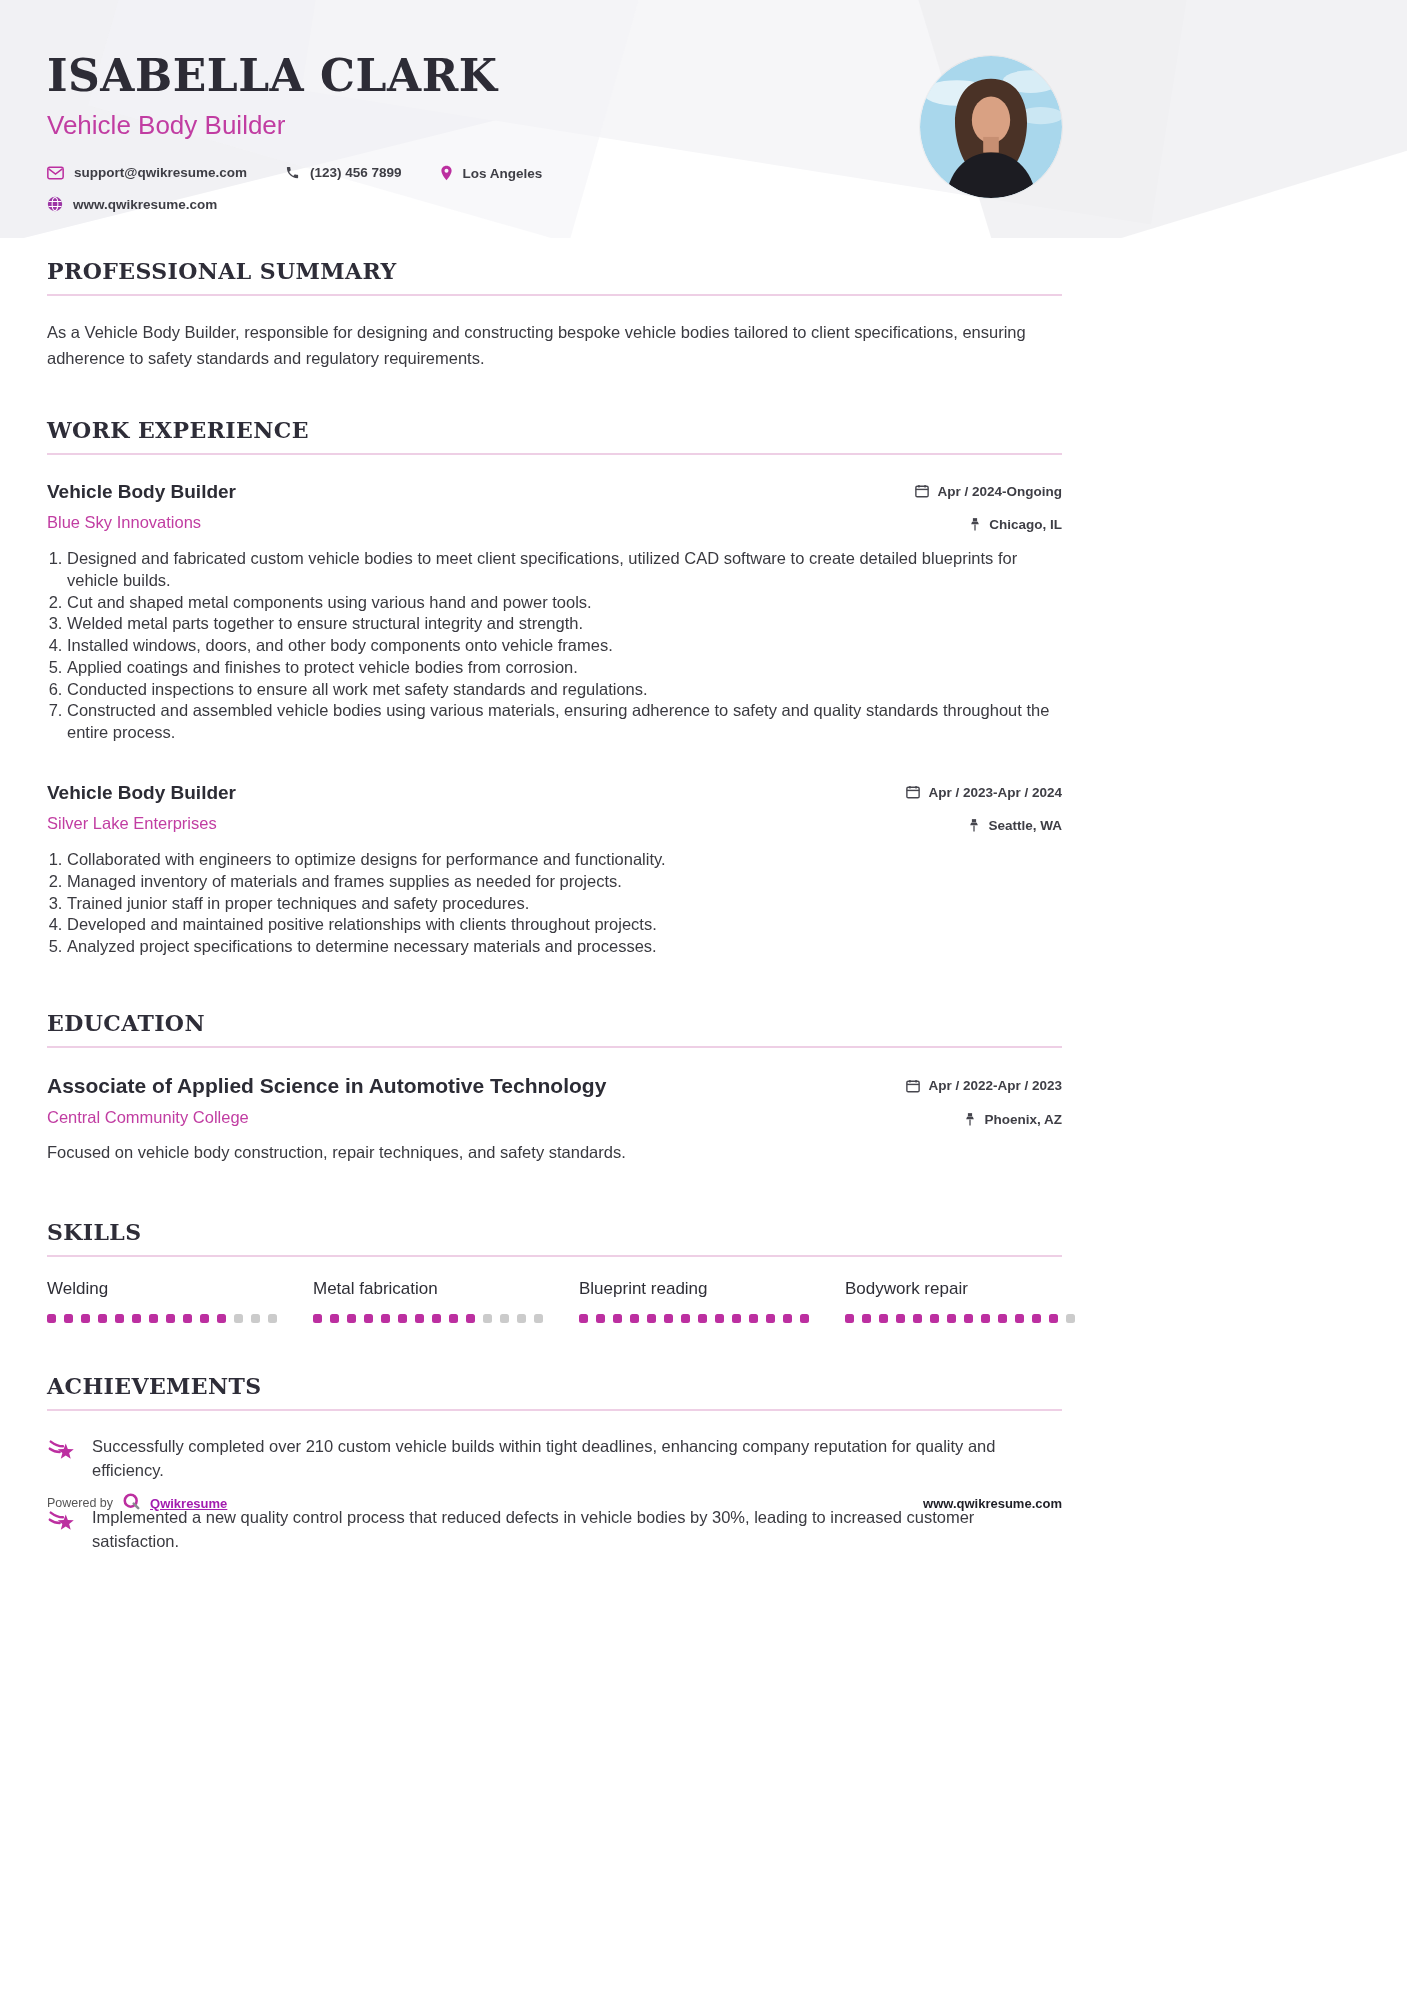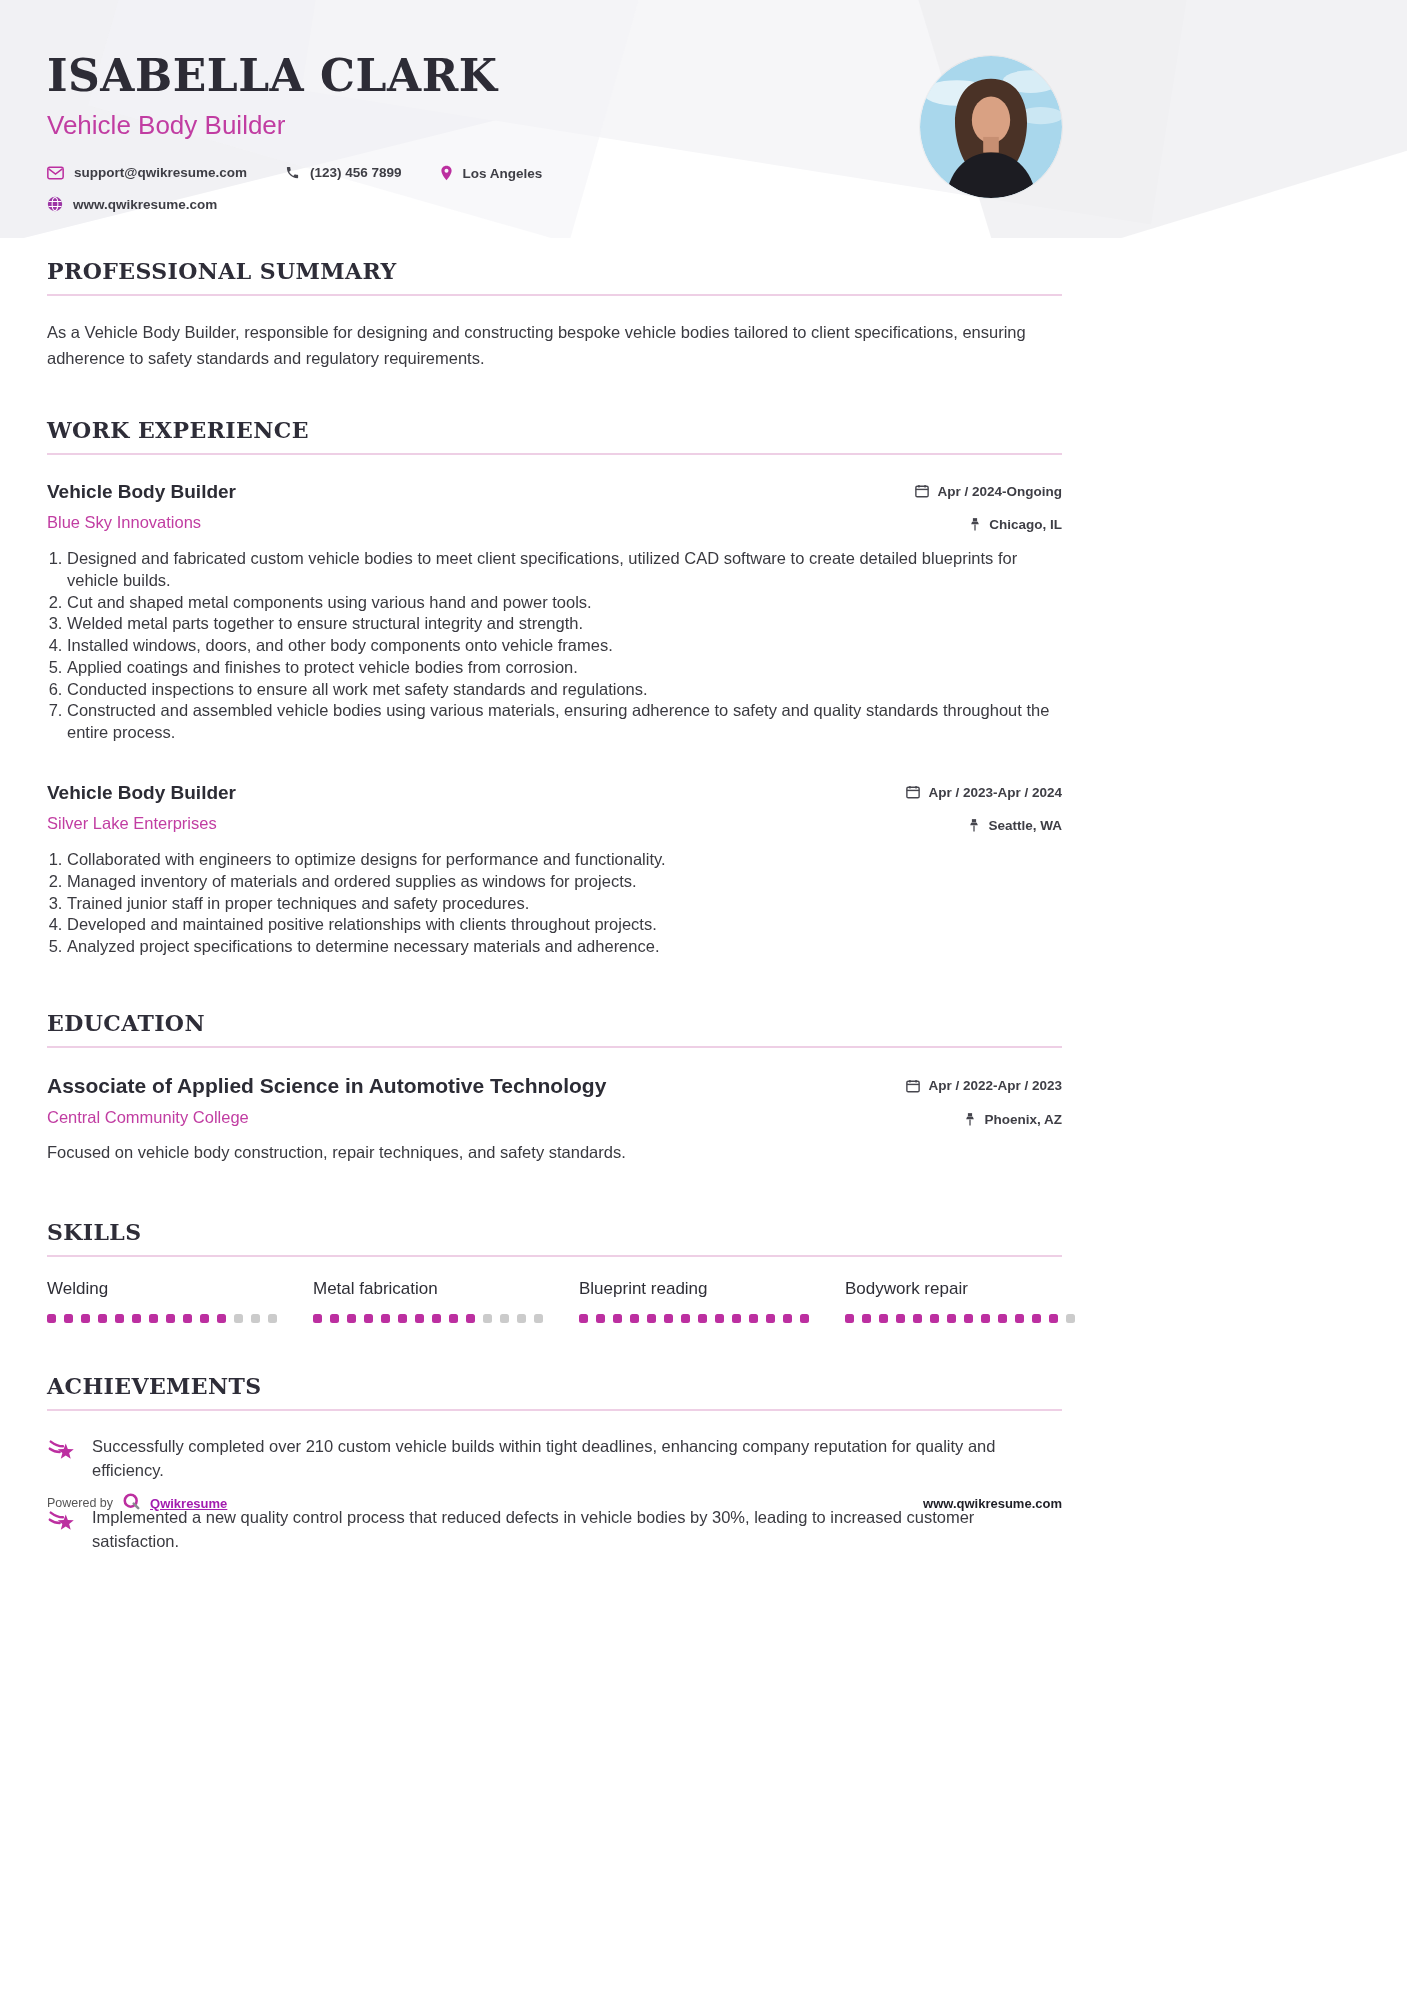--- a/index.html
+++ b/index.html
@@ -213,24 +213,24 @@
                   <rect x="5.2" y="1.5" width="5.6" height="4.5" fill="#46464e"></rect>
                   <path d="M4.2 6.2 h7.6 l1.3 3.6 h-10.2 z" fill="#46464e"></path>
                   <line x1="8" y1="10" x2="8" y2="18" stroke="#46464e" stroke-width="1.7"></line>
                 </svg>
             </span>
             <span>Seattle, WA</span>
           </div>
         </div>
         <ol class="bullets">
           <li>Collaborated with engineers to optimize designs for performance and functionality.</li>
-          <li>Managed inventory of materials and ordered supplies as windows for projects.</li>
+          <li>Managed inventory of materials and frames supplies as needed for projects.</li>
           <li>Trained junior staff in proper techniques and safety procedures.</li>
           <li>Developed and maintained positive relationships with clients throughout projects.</li>
-          <li>Analyzed project specifications to determine necessary materials and adherence.</li>
+          <li>Analyzed project specifications to determine necessary materials and processes.</li>
         </ol>
       </div>
     </div>
 
     <div class="section" style="margin-top:52px;">
       <h2 class="sec-head">EDUCATION</h2>
       <div class="rule"></div>
       <div class="job">
         <div class="row-split">
           <div class="edu-degree">Associate of Applied Science in Automotive Technology</div>

